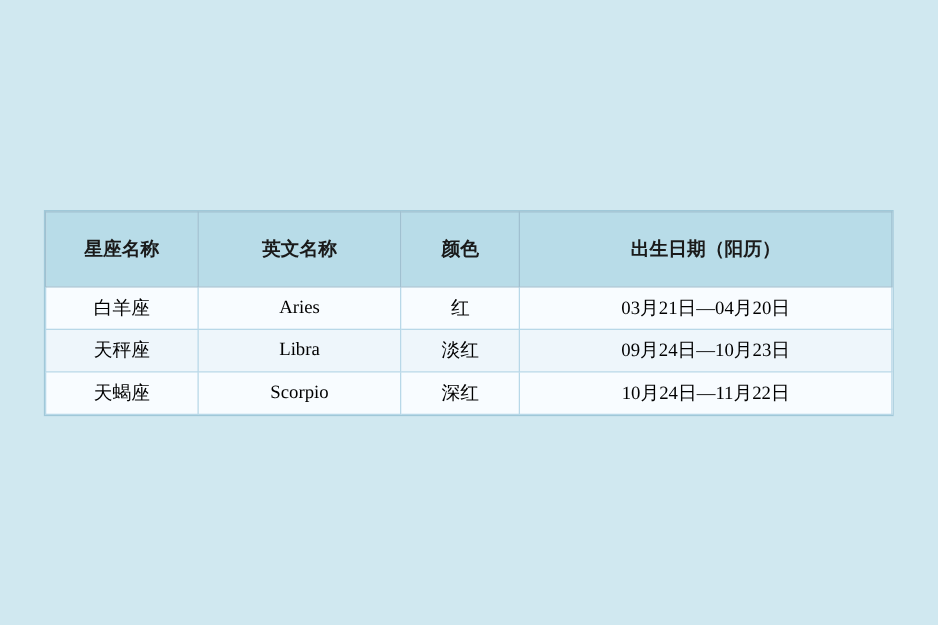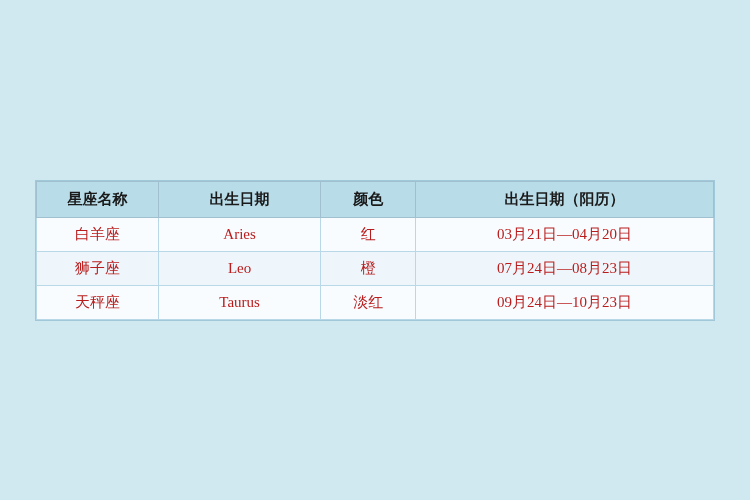--- a/index.html
+++ b/index.html
@@ -28,76 +28,76 @@
       width: 100%;
       border-collapse: collapse;
     }
 
     thead tr {
       background-color: #b8dce8;
     }
 
     thead th {
       border: 1px solid #a0c0d0;
-      padding: 8px 12px;
+      padding: 20px 12px;
       text-align: center;
       font-weight: bold;
       font-size: 15px;
       color: #1a1a1a;
       margin-top: 20px;
     }
 
     tbody tr {
       background-color: #f8fcff;
     }
 
     tbody tr:nth-child(even) {
       background-color: #eef6fb;
     }
 
     tbody td {
       border: 1px solid #b8d8e8;
       padding: 7px 12px;
       text-align: center;
       font-size: 15px;
-      color: #b91c1c;
+      color: #000000;
     }
 
     .col-chinese { width: 18%; }
     .col-english { width: 24%; }
     .col-color   { width: 14%; }
     .col-date    { width: 44%; font-family: Liberation Mono, monospace; }
   </style>
 </head>
 <body>
 
 <div class="table-container">
   <table>
     <thead>
       <tr>
         <th class="col-chinese">星座名称</th>
-        <th class="col-english">出生日期</th>
+        <th class="col-english">英文名称</th>
         <th class="col-color">颜色</th>
         <th class="col-date">出生日期（阳历）</th>
       </tr>
     </thead>
     <tbody id="table-body">
     <tr>
           <td>白羊座</td>
           <td>Aries</td>
           <td>红</td>
           <td>03月21日—04月20日</td>
         </tr>
         <tr>
-          <td>狮子座</td>
-          <td>Leo</td>
-          <td>橙</td>
-          <td>07月24日—08月23日</td>
+          <td>天秤座</td>
+          <td>Libra</td>
+          <td>淡红</td>
+          <td>09月24日—10月23日</td>
         </tr>
         <tr>
-          <td>天秤座</td>
-          <td>Taurus</td>
-          <td>淡红</td>
-          <td>09月24日—10月23日</td>
+          <td>天蝎座</td>
+          <td>Scorpio</td>
+          <td>深红</td>
+          <td>10月24日—11月22日</td>
         </tr>
       </tbody>
   </table>
 </div>
 
 </body></html>

